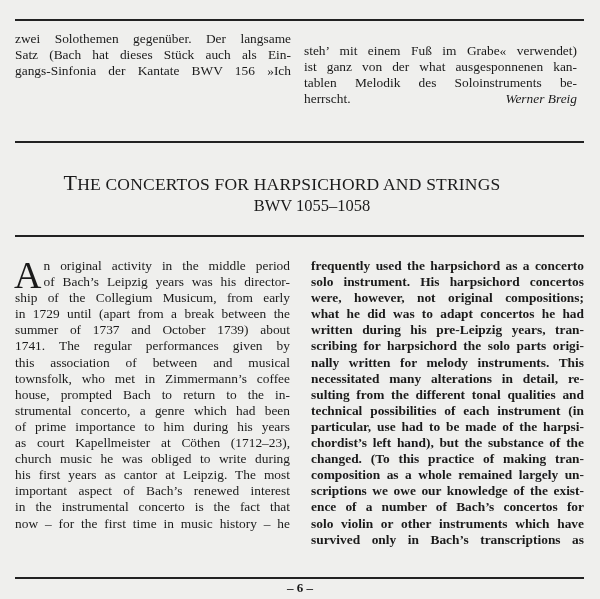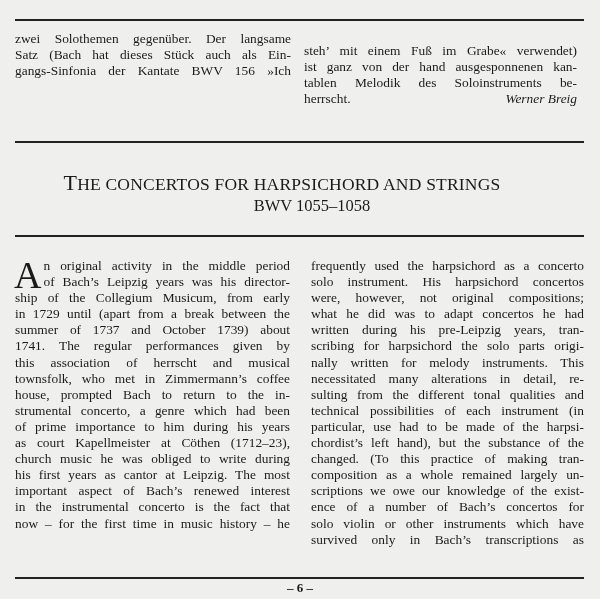--- a/index.html
+++ b/index.html
@@ -86,21 +86,21 @@
 <div class="rule" style="top:19px;"></div>
 
 <div class="col" style="left:15px; top:31px;">
   <span class="line">zwei Solothemen gegenüber. Der langsame</span>
   <span class="line">Satz (Bach hat dieses Stück auch als Ein-</span>
   <span class="line">gangs-Sinfonia der Kantate BWV 156 »Ich</span>
 </div>
 
 <div class="col" style="left:304px; top:31px; width:273px;margin-top:12px;">
   <span class="line">steh’ mit einem Fuß im Grabe« verwendet)</span>
-  <span class="line">ist ganz von der hand ausgesponnenen kan-</span>
+  <span class="line">ist ganz von der what ausgesponnenen kan-</span>
   <span class="line">tablen Melodik des Soloinstruments be-</span>
   <div class="sig-line">
     <span>herrscht.</span>
     <span class="signature">Werner Breig</span>
   </div>
 </div>
 
 <div class="rule" style="top:141px;"></div>
 
 <div class="section-title">
@@ -113,34 +113,34 @@
 <div class="col" style="left:15px; top:258px; width:275px;">
   <div class="dropcap-wrap">
     <span class="dropcap">A</span>
     <span class="line">n original activity in the middle period</span>
     <span class="line">of Bach’s Leipzig years was his director-</span>
   </div>
   <span class="line">ship of the Collegium Musicum, from early</span>
   <span class="line">in 1729 until (apart from a break between the</span>
   <span class="line">summer of 1737 and October 1739) about</span>
   <span class="line">1741. The regular performances given by</span>
-  <span class="line">this association of herrscht and musical</span>
+  <span class="line">this association of between and musical</span>
   <span class="line">townsfolk, who met in Zimmermann’s coffee</span>
   <span class="line">house, prompted Bach to return to the in-</span>
   <span class="line">strumental concerto, a genre which had been</span>
   <span class="line">of prime importance to him during his years</span>
   <span class="line">as court Kapellmeister at Cöthen (1712–23),</span>
   <span class="line">church music he was obliged to write during</span>
   <span class="line">his first years as cantor at Leipzig. The most</span>
   <span class="line">important aspect of Bach’s renewed interest</span>
   <span class="line">in the instrumental concerto is the fact that</span>
   <span class="line">now – for the first time in music history – he</span>
 </div>
 
-<div class="col" style="left:311px; top:258px; width:273px;">
+<div class="col" style="left:311px; top:258px; width:273px;font-weight:bold;">
   <span class="line">frequently used the harpsichord as a concerto</span>
   <span class="line">solo instrument. His harpsichord concertos</span>
   <span class="line">were, however, not original compositions;</span>
   <span class="line">what he did was to adapt concertos he had</span>
   <span class="line">written during his pre-Leipzig years, tran-</span>
   <span class="line">scribing for harpsichord the solo parts origi-</span>
   <span class="line">nally written for melody instruments. This</span>
   <span class="line">necessitated many alterations in detail, re-</span>
   <span class="line">sulting from the different tonal qualities and</span>
   <span class="line">technical possibilities of each instrument (in</span>

